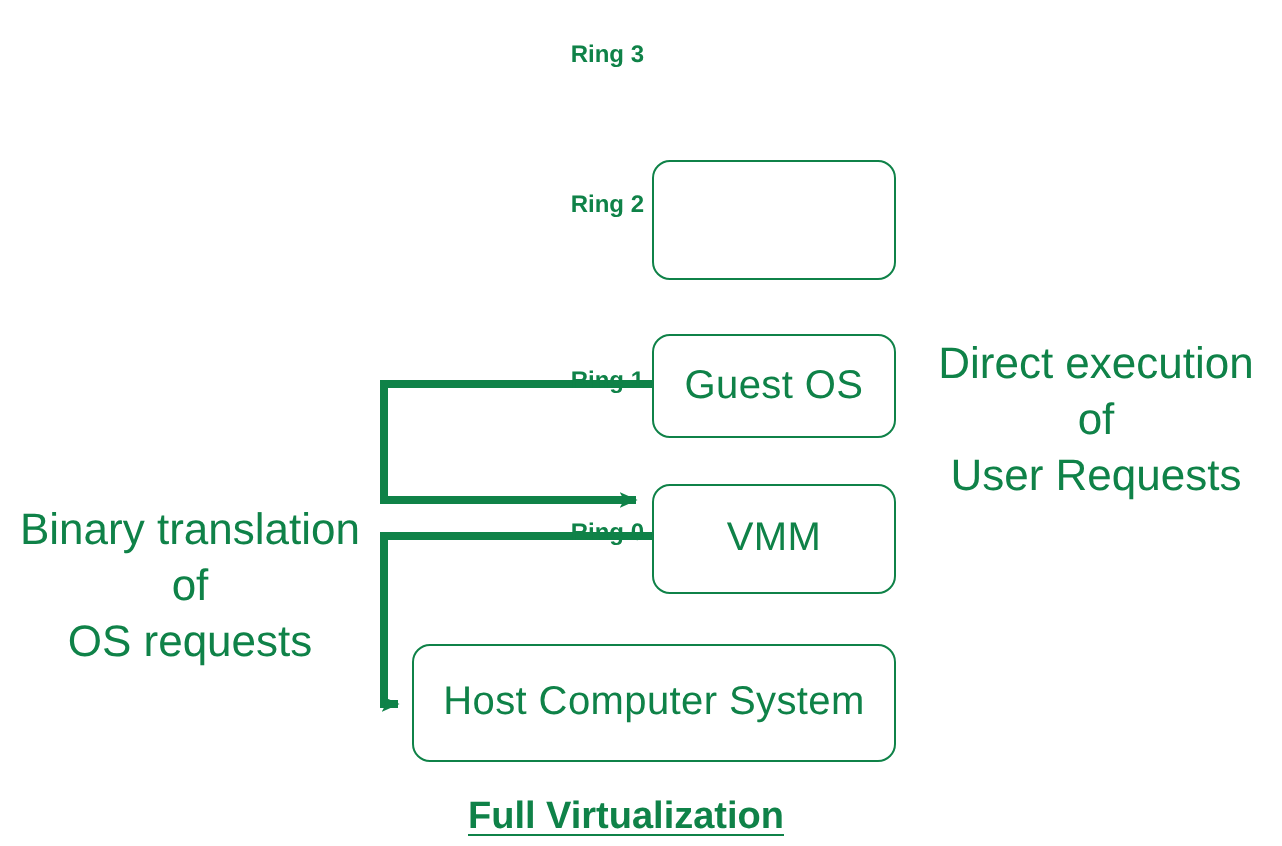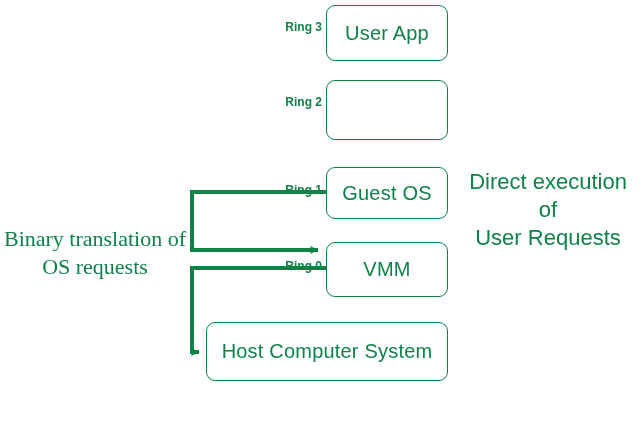--- a/index.html
+++ b/index.html
@@ -75,33 +75,33 @@
         <path d="M0,0 L9,4 L0,8 L2.2,4 Z" fill="#0f8248"></path>
       </marker>
     </defs>
 
     <path d="M326,192 L192,192 L192,250 L318,250" fill="none" stroke="#0f8248" stroke-width="4" marker-end="url(#arrowhead)"></path>
 
     <path d="M326,268 L192,268 L192,352 L199,352" fill="none" stroke="#0f8248" stroke-width="4" marker-end="url(#arrowhead)"></path>
   </svg>
 
   <div class="ring-label" style="left:238px; top:20px; width:84px;">Ring 3</div>
-  <div class="box" style="left:326px; top:5px; width:122px; height:56px;">User App</div>
 
   <div class="ring-label" style="left:238px; top:95px; width:84px;">Ring 2</div>
   <div class="box" style="left:326px; top:80px; width:122px; height:60px;"></div>
 
   <div class="ring-label" style="left:238px; top:183px; width:84px;">Ring 1</div>
   <div class="box" style="left:326px; top:167px; width:122px; height:52px;">Guest OS</div>
 
   <div class="ring-label" style="left:238px; top:259px; width:84px;">Ring 0</div>
   <div class="box" style="left:326px; top:242px; width:122px; height:55px;">VMM</div>
 
   <div class="box" style="left:206px; top:322px; width:242px; height:59px;">Host Computer System</div>
 
-  <div class="side-text" style="left:2px; top:225px; width:186px;font-family:Liberation Serif, serif;">Binary translation of
+  <div class="side-text" style="left:2px; top:251px; width:186px;">Binary translation of
 OS requests</div>
 
   <div class="side-text" style="left:458px; top:168px; width:180px;">Direct execution of
 User Requests</div>
 
+  <div class="caption" style="left:183px; top:398px; width:260px;">Full Virtualization</div>
 
 </div>
 
 </body></html>

